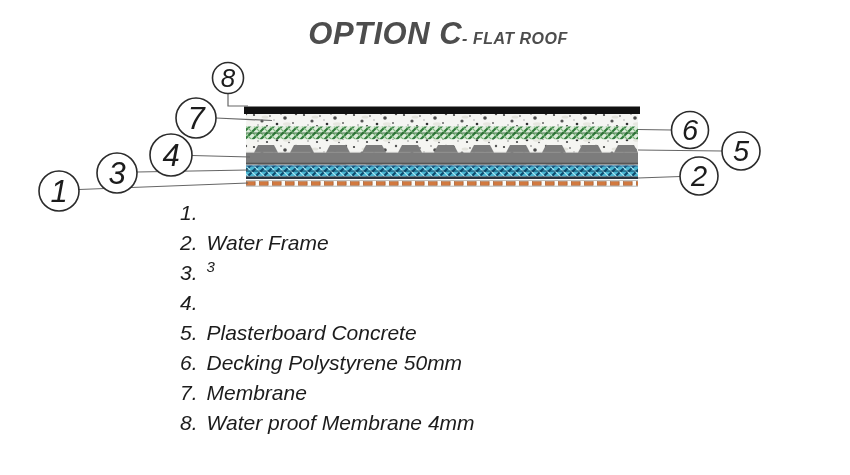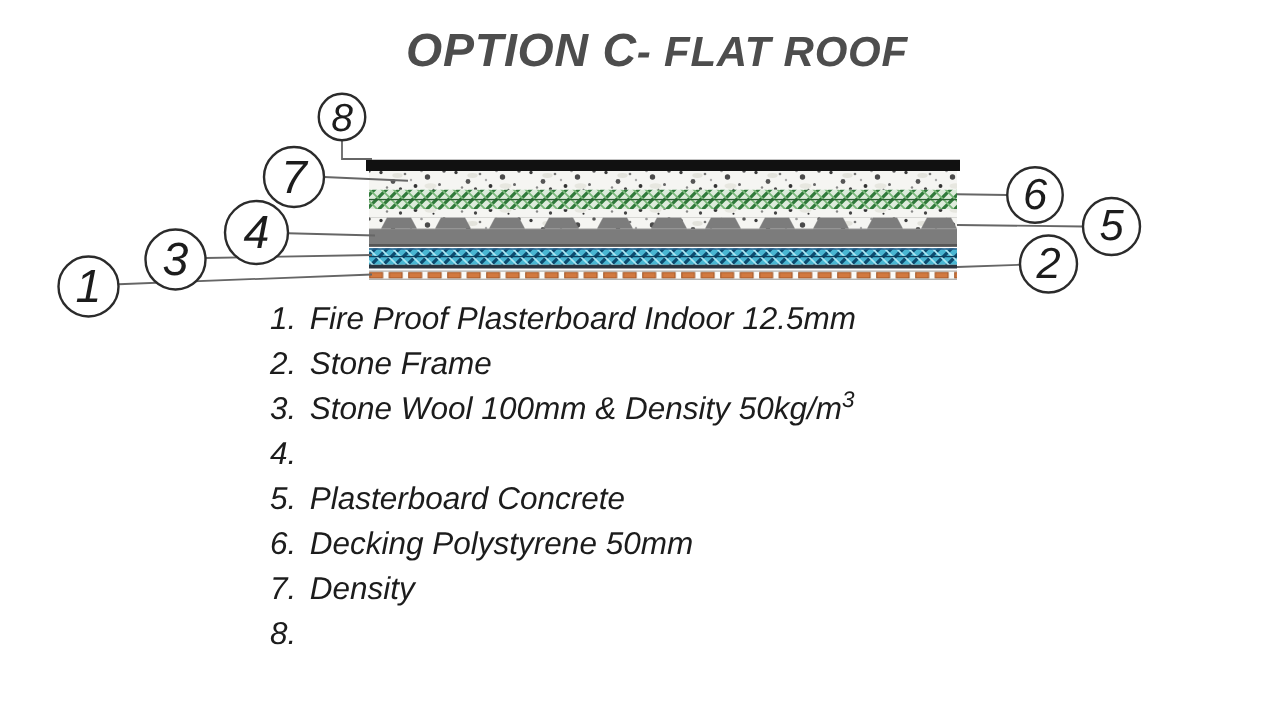--- a/index.html
+++ b/index.html
@@ -1,21 +1,21 @@
 <!DOCTYPE html>
 <html><head>
 <meta charset="utf-8">
 <style>
   html,body{margin:0;padding:0;background:#ffffff;}
   .page{position:relative;width:850px;height:475px;background:#ffffff;overflow:hidden;
         font-family:"Liberation Sans",sans-serif;}
   .title{position:absolute;top:16px;left:13px;width:100%;display:flex;justify-content:center;
          align-items:baseline;color:#4d4d4d;font-weight:bold;font-style:italic;}
   .title-main{font-size:31px;letter-spacing:0.5px;}
-  .title-sub{font-size:28px;letter-spacing:0.5px;}
+  .title-sub{font-size:16px;letter-spacing:0.5px;}
   .diagram{position:absolute;top:0;left:0;}
   .legend{position:absolute;left:180px;top:201px;list-style:none;margin:0;padding:0;}
   .legend-item{height:30px;display:flex;align-items:baseline;font-style:italic;
                font-size:21px;color:#1c1c1c;white-space:nowrap;}
   .lnum{margin-right:9px;}
   .lsup{font-size:15px;transform:translateY(-8px);display:inline-block;}
   .callout-num{font-style:italic;}
 </style>
 </head>
 <body>
@@ -130,51 +130,50 @@
       <g>
         <circle cx="699" cy="176" r="19" fill="#ffffff" stroke="#2b2b2b"></circle>
         <text class="callout-num" x="699" y="176" text-anchor="middle" dominant-baseline="central" stroke="none" font-size="29" fill="#1c1c1c">2</text>
       </g>
     </g>
   </svg>
 
   <ul class="legend">
     <li class="legend-item">
       <span class="lnum">1.</span>
-      <span>Fire Proof Plasterboard Indoor 12.5mm</span>
         <span class="lsup"></span>
     </li>
     <li class="legend-item">
       <span class="lnum">2.</span>
-      <span>Stone Frame</span>
+      <span>Water Frame</span>
         <span class="lsup"></span>
     </li>
     <li class="legend-item">
       <span class="lnum">3.</span>
-      <span>Stone Wool 100mm &amp; Density 50kg/m</span>
         <span class="lsup">3</span>
     </li>
     <li class="legend-item">
       <span class="lnum">4.</span>
         <span class="lsup"></span>
     </li>
     <li class="legend-item">
       <span class="lnum">5.</span>
       <span>Plasterboard Concrete</span>
         <span class="lsup"></span>
     </li>
     <li class="legend-item">
       <span class="lnum">6.</span>
       <span>Decking Polystyrene 50mm</span>
         <span class="lsup"></span>
     </li>
     <li class="legend-item">
       <span class="lnum">7.</span>
-      <span>Density</span>
+      <span>Membrane</span>
         <span class="lsup"></span>
     </li>
     <li class="legend-item">
       <span class="lnum">8.</span>
+      <span>Water proof Membrane 4mm</span>
         <span class="lsup"></span>
     </li>
   </ul>
 
 </div>
 
 </body></html>

